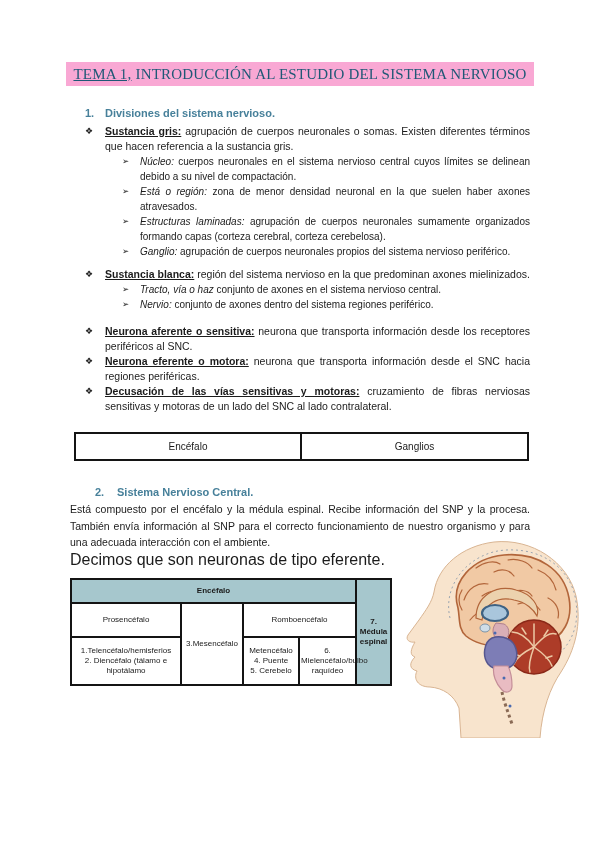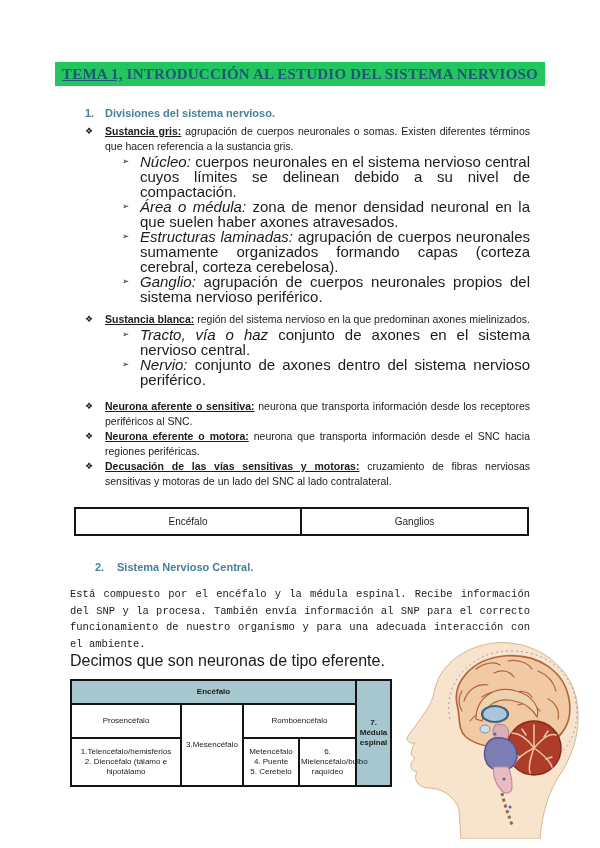--- a/index.html
+++ b/index.html
@@ -4,52 +4,52 @@
 <style>
   html,body{margin:0;padding:0;background:#e9e9e9;}
   .page{
     width:600px;height:848px;position:relative;background:#ffffff;
     font-family:"Liberation Sans",sans-serif;color:#1b1b1b;overflow:hidden;
     margin:0 auto;box-sizing:border-box;
   }
   
   .title-wrap{margin:62px 44px 0;text-align:center;}
   .title-hl{
-    display:inline-block;background:#22c55e;color:#1f5876;
-    font-family:"Liberation Serif",serif;font-weight:bold;font-size:15px;
+    display:inline-block;background:#f9a8d4;color:#1f5876;
+    font-family:"Liberation Serif",serif;font-weight:normal;font-size:15px;
     padding:4px 7px 3px;letter-spacing:.2px;
   }
   .title-hl .lead{text-decoration:underline;}
   
   .content{padding:0 70px;}
   .h1row{display:flex;margin-top:20px;color:#47809a;font-weight:bold;font-size:11px;line-height:14px;}
   .h1row .num{width:20px;margin-left:15px;flex:none;}
   .subhead{margin-left:35px;color:#47809a;font-weight:bold;font-style:italic;font-size:10.5px;line-height:14px;}
   
   .bullets{margin-top:4px;}
   .bullet{display:flex;}
   .bullet .bmark{width:20px;margin-left:15px;flex:none;font-size:9px;line-height:15px;color:#222;}
   .bullet .btext{flex:1;font-size:10.5px;line-height:15px;text-align:justify;}
   .term{font-weight:bold;text-decoration:underline;}
   .sub{display:flex;margin-left:52px;}
   .sub .amark{width:18px;flex:none;font-size:8.5px;line-height:15px;color:#222;}
-  .sub .btext{flex:1;font-size:15px;line-height:15px;text-align:justify;}
+  .sub .btext{flex:1;font-size:10px;line-height:15px;text-align:justify;}
   .iterm{font-style:italic;}
   .gap8{margin-top:8px;} .gap12{margin-top:12px;}
   
   table{border-collapse:collapse;}
   .t1{margin:18px 0 0 4px;width:453px;table-layout:fixed;}
   .t1 td{border:2px solid #141414;text-align:center;vertical-align:middle;}
   .t1 .hd{background:#a6c7cd;font-weight:bold;font-size:10px;letter-spacing:.4px;padding:7px 4px;height:34px;box-sizing:border-box;}
   .t1 .hd .subh{display:block;font-weight:normal;letter-spacing:0;font-size:9.5px;margin-top:2px;}
   .t1 .cell{font-size:10px;padding:7px 4px;}
   
   .h2row{display:flex;margin-top:24px;color:#47809a;font-weight:bold;font-size:11px;line-height:14px;}
   .h2row .num{width:22px;margin-left:25px;flex:none;}
-  .para{margin-top:12px;font-size:10.5px;line-height:16.5px;text-align:justify;font-family:Liberation Mono, monospace;}
+  .para{margin-top:2px;font-size:10.5px;line-height:16.5px;text-align:justify;}
   .note{margin-top:1px;font-size:16px;line-height:16px;}
   
   .bottom{position:relative;margin-top:10px;}
   .t2{width:320px;table-layout:fixed;}
   .t2 td{border:2px solid #141414;text-align:center;vertical-align:middle;font-size:8px;line-height:10px;padding:2px 1px;}
   .t2 .teal{background:#a6c7cd;}
   .t2 .bold{font-weight:bold;}
   .t2 .r1{height:18px;} .t2 .r2{height:28px;border-radius:15px;} .t2 .r3{height:42px;border-radius:22px;}
   .brain{position:absolute;left:328px;top:-40px;}
 </style>
@@ -74,42 +74,42 @@
       <div class="bullet">
         <span class="bmark">❖</span>
         <div class="btext"><span class="term">Sustancia gris:</span> <span>agrupación de cuerpos neuronales o somas. Existen diferentes términos que hacen referencia a la sustancia gris.</span></div>
       </div>
       <div class="sub">
         <span class="amark">➢</span>
         <div class="btext"><span class="iterm">Núcleo:</span> <span>cuerpos neuronales en el sistema nervioso central cuyos límites se delinean debido a su nivel de compactación.</span></div>
       </div>
       <div class="sub">
         <span class="amark">➢</span>
-        <div class="btext"><span class="iterm">Área o médula:</span> <span>zona de menor densidad neuronal en la que suelen haber axones atravesados.</span></div>
+        <div class="btext"><span class="iterm">Está o región:</span> <span>zona de menor densidad neuronal en la que suelen haber axones atravesados.</span></div>
       </div>
       <div class="sub">
         <span class="amark">➢</span>
         <div class="btext"><span class="iterm">Estructuras laminadas:</span> <span>agrupación de cuerpos neuronales sumamente organizados formando capas (corteza cerebral, corteza cerebelosa).</span></div>
       </div>
       <div class="sub">
         <span class="amark">➢</span>
         <div class="btext"><span class="iterm">Ganglio:</span> <span>agrupación de cuerpos neuronales propios del sistema nervioso periférico.</span></div>
       </div>
 
       <div class="bullet gap8">
         <span class="bmark">❖</span>
         <div class="btext"><span class="term">Sustancia blanca:</span> <span>región del sistema nervioso en la que predominan axones mielinizados.</span></div>
       </div>
       <div class="sub">
         <span class="amark">➢</span>
         <div class="btext"><span class="iterm">Tracto, vía o haz</span> <span>conjunto de axones en el sistema nervioso central.</span></div>
       </div>
       <div class="sub">
         <span class="amark">➢</span>
-        <div class="btext"><span class="iterm">Nervio:</span> <span>conjunto de axones dentro del sistema nervioso periférico.</span></div>
+        <div class="btext"><span class="iterm">Nervio:</span> <span>conjunto de axones dentro del sistema regiones periférico.</span></div>
       </div>
 
       <div class="bullet gap12">
         <span class="bmark">❖</span>
         <div class="btext"><span class="term">Neurona aferente o sensitiva:</span> <span>neurona que transporta información desde los receptores periféricos al SNC.</span></div>
       </div>
       <div class="bullet">
         <span class="bmark">❖</span>
         <div class="btext"><span class="term">Neurona eferente o motora:</span> <span>neurona que transporta información desde el SNC hacia regiones periféricas.</span></div>
       </div>

